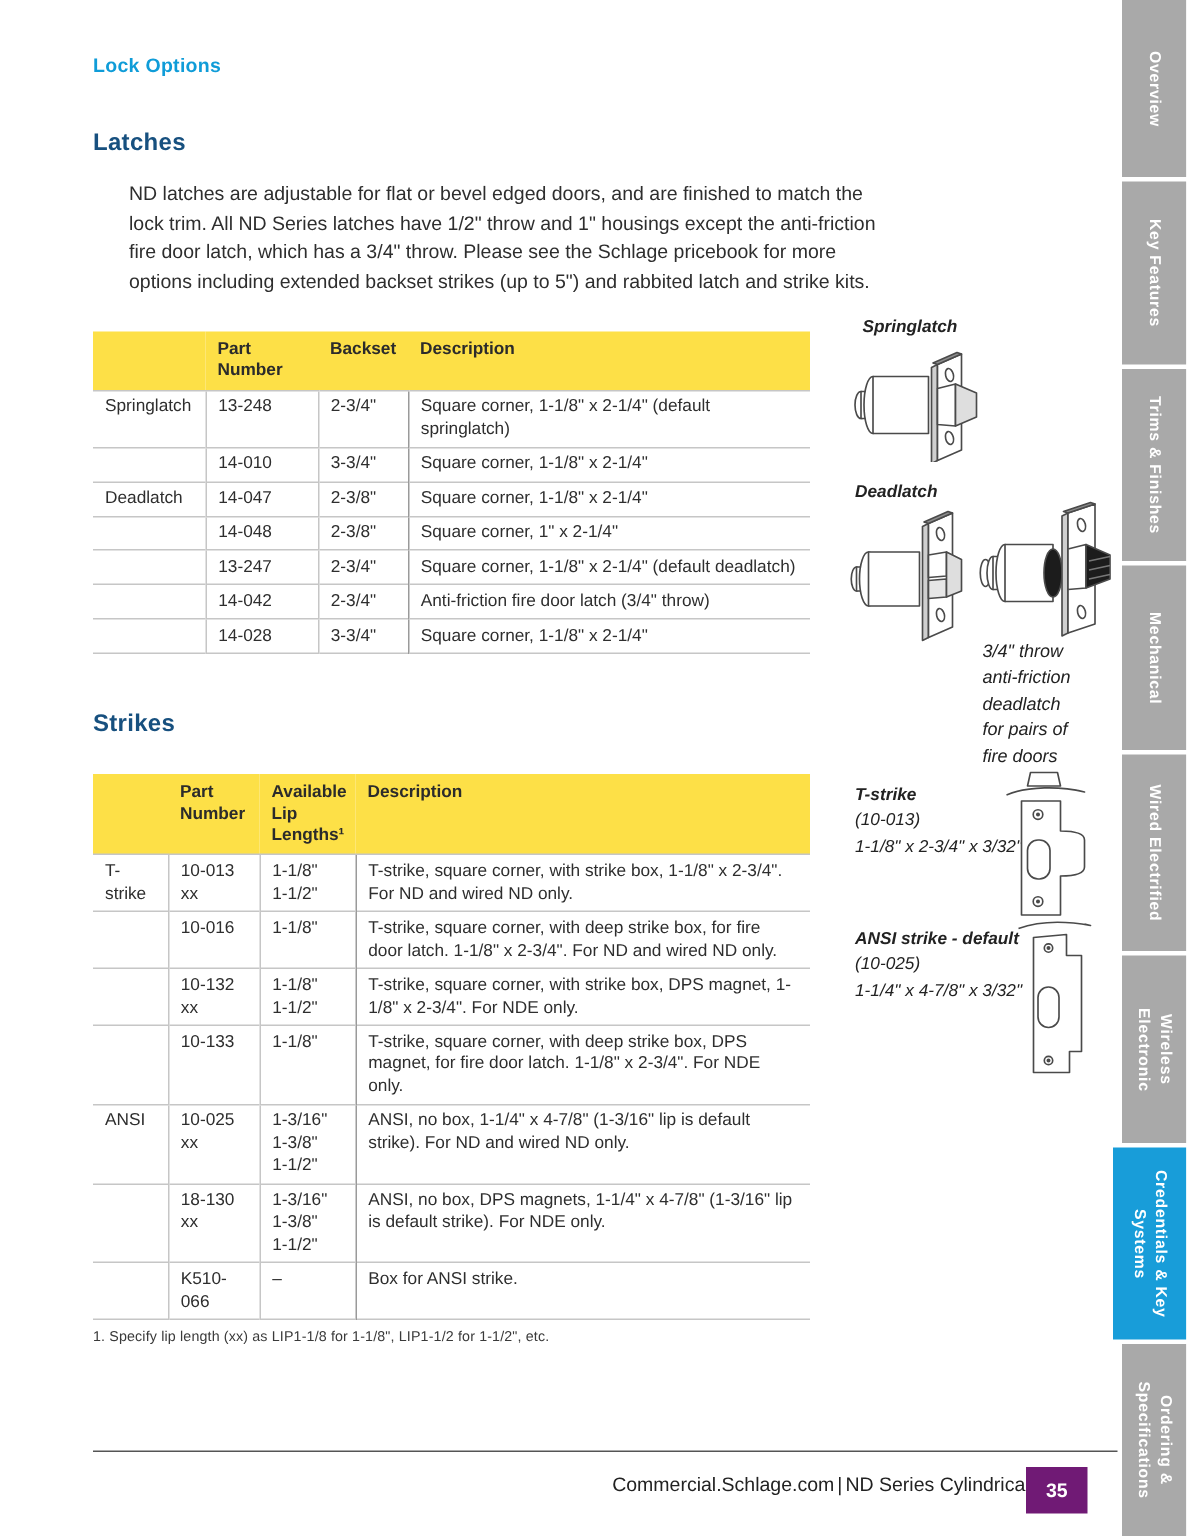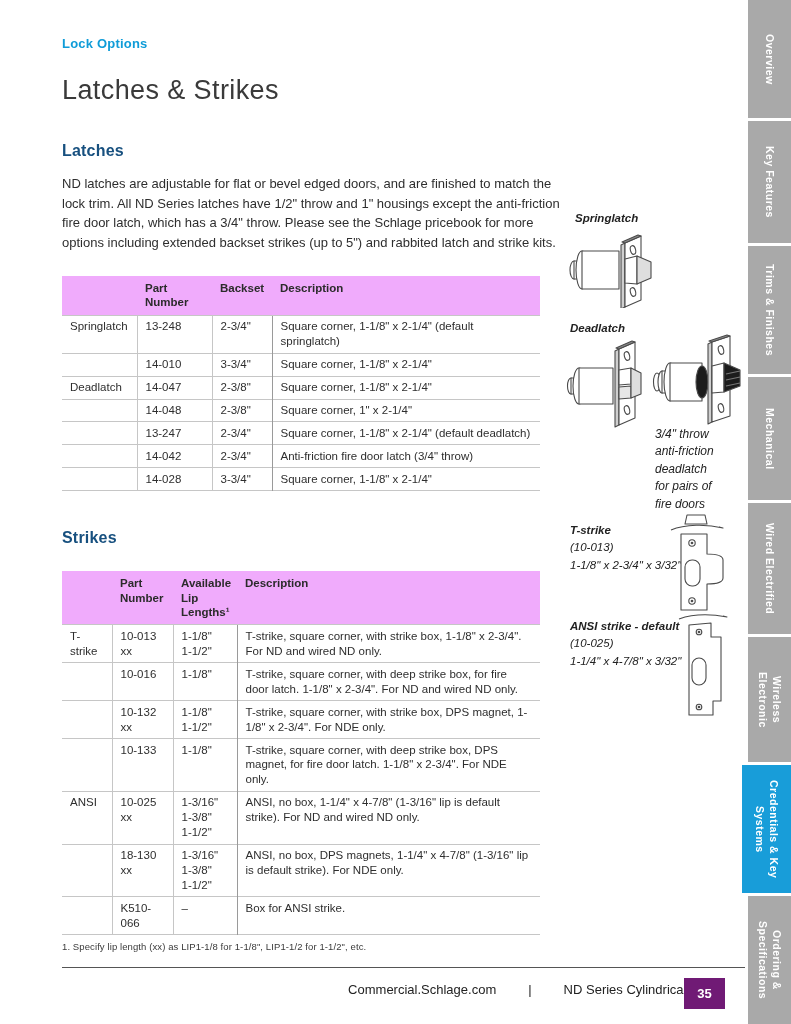--- a/index.html
+++ b/index.html
@@ -7,26 +7,26 @@
   body{font-family:"Liberation Sans", sans-serif; color:#2e2e2e;}
   .page{position:relative;width:791px;height:1024px;background:#fff;overflow:hidden;}
 
   
   .main{position:absolute;left:62px;top:0;width:478px;}
   .eyebrow{margin-top:36px;font-size:13px;font-weight:bold;color:#0f9cd8;letter-spacing:.2px;}
   .title{margin-top:24px;font-size:27px;font-weight:400;color:#3a3a3a;letter-spacing:.4px;}
   .section-h{font-size:16px;font-weight:bold;color:#17507f;letter-spacing:.2px;}
   .latches-h{margin-top:36px;}
   .strikes-h{margin-top:38px;}
-  .para{margin-top:14px;font-size:13px;line-height:1.5;color:#2e2e2e;width:500px;}
+  .para{margin-top:14px;font-size:13px;line-height:1.5;color:#2e2e2e;width:500px;margin-left:24px;}
 
   table{border-collapse:collapse;table-layout:fixed;width:478px;font-size:11.5px;color:#2e2e2e;}
   .tbl1{margin-top:24px;}
   .tbl2{margin-top:24px;}
-  thead th{background:#f0abfc;text-align:left;font-weight:bold;color:#2b2b2b;padding:5px 8px;vertical-align:top;white-space:pre-line;line-height:1.25;}
+  thead th{background:#fde047;text-align:left;font-weight:bold;color:#2b2b2b;padding:5px 8px;vertical-align:top;white-space:pre-line;line-height:1.25;}
   tbody td{padding:3.5px 8px;vertical-align:top;border-top:1px solid #c6c6c6;line-height:1.3;}
   tbody tr td:nth-child(2),tbody tr td:nth-child(3){border-left:1px solid #c6c6c6;}
   tbody tr td:nth-child(4){border-left:1.5px solid #9a9a9a;}
   table{border-bottom:1px solid #c6c6c6;}
   .lip-cell{white-space:pre-line;}
   .footnote{margin-top:6px;font-size:9.5px;color:#3a3a3a;letter-spacing:.1px;}
 
   
   .figures{position:absolute;left:565px;top:0;width:180px;height:1024px;}
   .fig-label{position:absolute;font-size:11.5px;font-weight:bold;font-style:italic;color:#222;}
@@ -39,34 +39,33 @@
   .sidebar{position:absolute;right:0;top:0;width:49px;height:1024px;display:flex;flex-direction:column;}
   .tab{width:43px;margin-left:auto;background:#a9a9a9;display:flex;align-items:center;justify-content:center;margin-bottom:3px;}
   .tab:last-child{margin-bottom:0;}
   .tab span{writing-mode:vertical-rl;color:#fff;font-size:10.5px;font-weight:bold;letter-spacing:.5px;white-space:pre-line;text-align:center;line-height:1.35;}
   .tab.active{width:49px;background:#189dd9;}
   .t1{height:118px;} .t2{height:122px;} .t3{height:128px;} .t4{height:123px;}
   .t5{height:131px;} .t6{height:125px;} .t7{height:128px;} .t8{height:128px;}
 
   
   .footer-rule{position:absolute;left:62px;top:967px;width:683px;height:1px;background:#555;}
-  .footer{position:absolute;left:62px;top:982px;width:662px;display:flex;justify-content:flex-end;align-items:flex-start;gap:32px;font-size:13px;color:#222;}
+  .footer{position:absolute;left:62px;top:982px;width:662px;display:flex;justify-content:flex-end;align-items:flex-start;gap:2px;font-size:13px;color:#222;}
   .footer .sep{color:#222;}
   .page-num{position:absolute;left:684px;top:978px;width:41px;height:31px;background:#701a75;color:#fff;font-size:13px;font-weight:bold;display:flex;align-items:center;justify-content:center;}
 
   svg{display:block;}
 </style>
 </head>
 <body>
 
 <div class="page">
 
   <div class="main">
     <div class="eyebrow">Lock Options</div>
-    <div class="title">Latches &amp; Strikes</div>
 
     <div class="section-h latches-h">Latches</div>
     <div class="para">ND latches are adjustable for flat or bevel edged doors, and are finished to match the lock trim. All ND Series latches have 1/2" throw and 1" housings except the anti-friction fire door latch, which has a 3/4" throw.  Please see the Schlage pricebook for more options including extended backset strikes (up to 5") and rabbited latch and strike kits.</div>
 
     <table class="tbl1">
       <colgroup>
           <col style="width:75px">
           <col style="width:75px">
           <col style="width:60px">
           <col>

